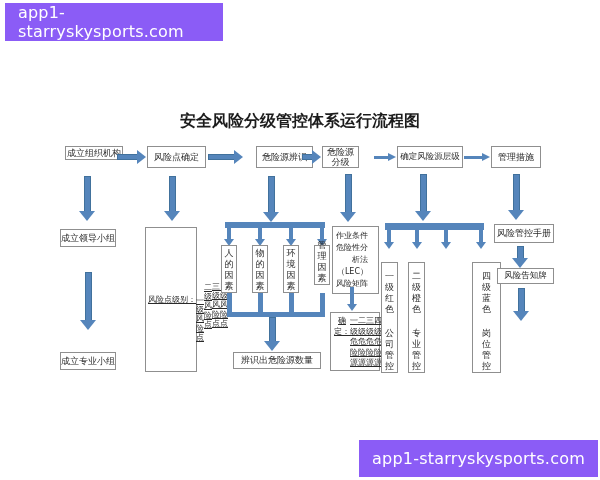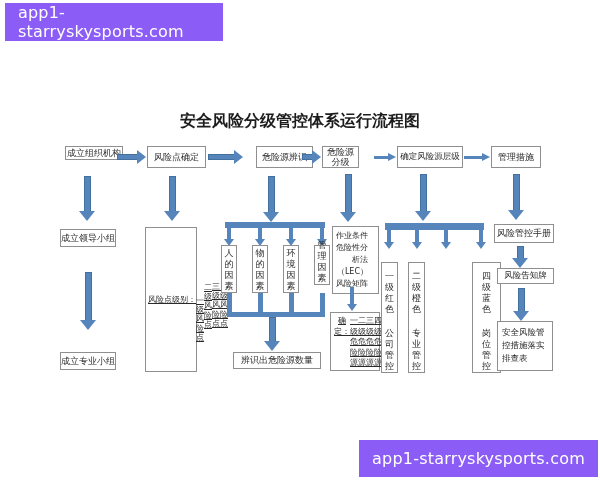--- a/index.html
+++ b/index.html
@@ -202,16 +202,15 @@
   <div class="box" style="left:494px;top:224px;width:60px;height:19px">风险管控手册</div>
   <div class="varrow" style="left:512px;top:246px;height:22px">
       <i class="shaft"></i>
       <i class="head"></i>
     </div>
   <div class="box" style="left:497px;top:268px;width:57px;height:16px;font-size:8.5px">风险告知牌</div>
   <div class="varrow" style="left:513px;top:288px;height:33px">
       <i class="shaft"></i>
       <i class="head"></i>
     </div>
-  <div class="box" style="left:497px;top:321px;width:56px;height:50px;font-size:8.5px;line-height:13px;align-items:flex-start;justify-content:flex-start;text-align:left;padding:4px">安全风险管控措施落实排查表</div>
 
   <div class="urlbar ftr">app1-starryskysports.com</div>
 </div>
 
 </body></html>

